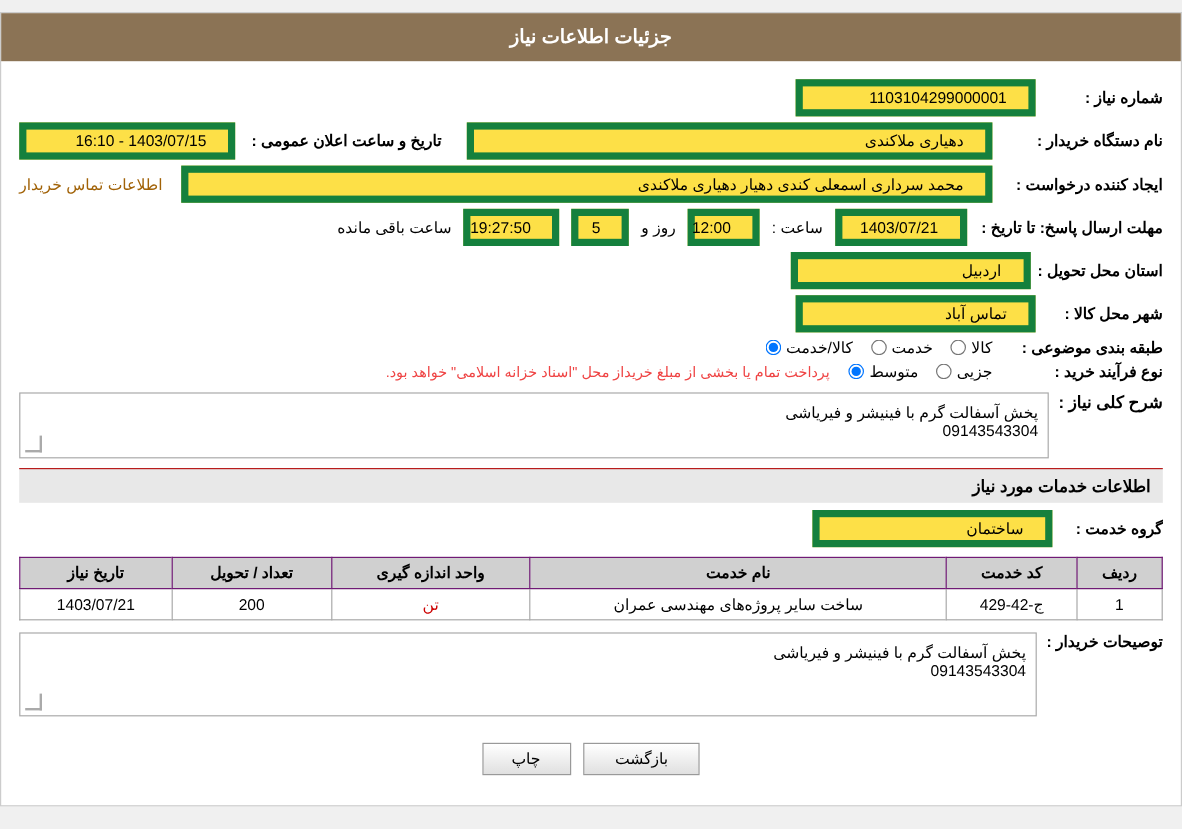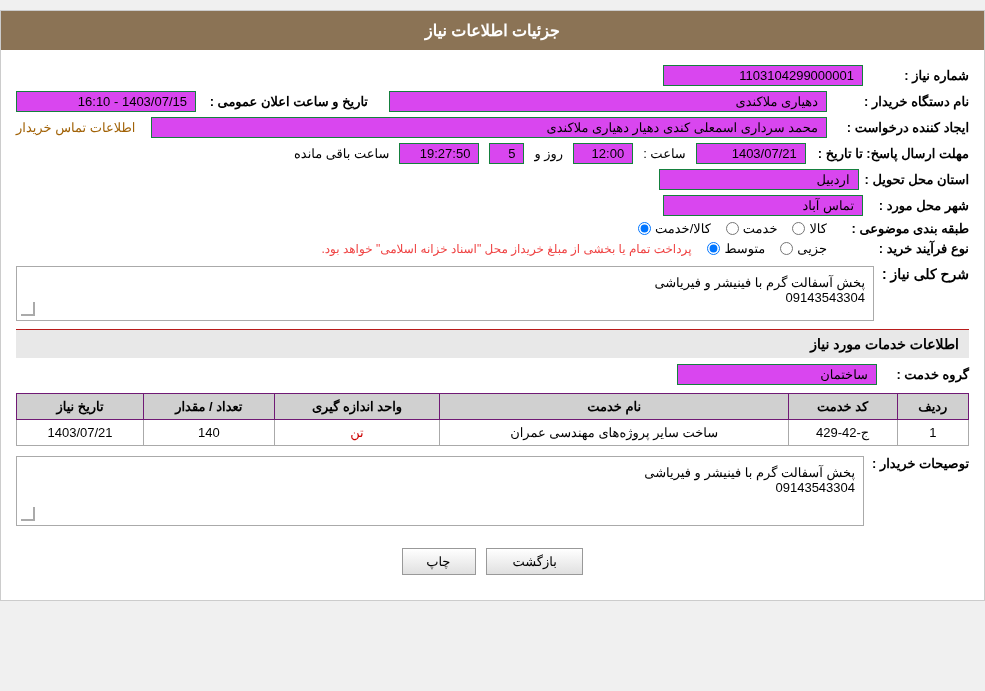--- a/index.html
+++ b/index.html
@@ -147,23 +147,23 @@
       margin-bottom: 5px;
     }
     .lbl {
       font-weight: bold;
       white-space: nowrap;
       margin-left: 6px;
       min-width: 100px;
       text-align: right;
     }
     .val-box {
-      border: 1px solid #15803d;
-      background: #d946ef;
-      padding: 2px 8px;
+      border: 6px solid #15803d;
+      background: #fde047;
+      padding: 2px 18px;
       flex: 1;
     }
     .flex-row {
       display: flex;
       align-items: center;
       direction: rtl;
       gap: 6px;
     }
     .process-text {
       font-size: 12px;
@@ -211,21 +211,21 @@
         <span class="val-box" style="max-width:80px;margin-right:4px;">19:27:50</span>
         <span style="margin-right:4px;">ساعت باقی مانده</span>
       </div>
 
       <div class="inner-row">
         <span class="lbl">استان محل تحویل :</span>
         <span class="val-box" style="max-width:200px;">اردبیل</span>
       </div>
 
       <div class="inner-row">
-        <span class="lbl">شهر محل مورد :</span>
+        <span class="lbl">شهر محل کالا :</span>
         <span class="val-box" style="max-width:200px;">تماس آباد</span>
       </div>
 
       <div class="flex-row" style="margin-bottom:5px;">
         <span class="lbl" style="min-width:130px;">طبقه بندی موضوعی :</span>
         <div class="radio-group">
           <div class="radio-item">
             <span>کالا</span>
             <input type="radio" name="tabaqe" style="">
           </div>
@@ -272,31 +272,31 @@
       <span class="val-box" style="max-width:200px;">ساختمان</span>
     </div>
 
     <table class="data-table">
       <thead>
         <tr>
           <th>ردیف</th>
           <th>کد خدمت</th>
           <th>نام خدمت</th>
           <th>واحد اندازه گیری</th>
-          <th>تعداد / مقدار</th>
+          <th>تعداد / تحویل</th>
           <th>تاریخ نیاز</th>
         </tr>
       </thead>
       <tbody>
         <tr>
           <td>1</td>
           <td>ج-42-429</td>
           <td>ساخت سایر پروژه‌های مهندسی عمران</td>
           <td class="red-text">تن</td>
-          <td>140</td>
+          <td>200</td>
           <td>1403/07/21</td>
         </tr>
       </tbody>
     </table>
 
     <div style="display:flex;align-items:flex-start;margin-bottom:12px;direction:rtl;">
       <span style="font-weight:bold;white-space:nowrap;margin-left:8px;">توصیحات خریدار :</span>
       <div class="notes-box" style="flex:1;position:relative;">
         <div>پخش آسفالت گرم با فینیشر و فیریاشی</div>
         <div>09143543304</div>

